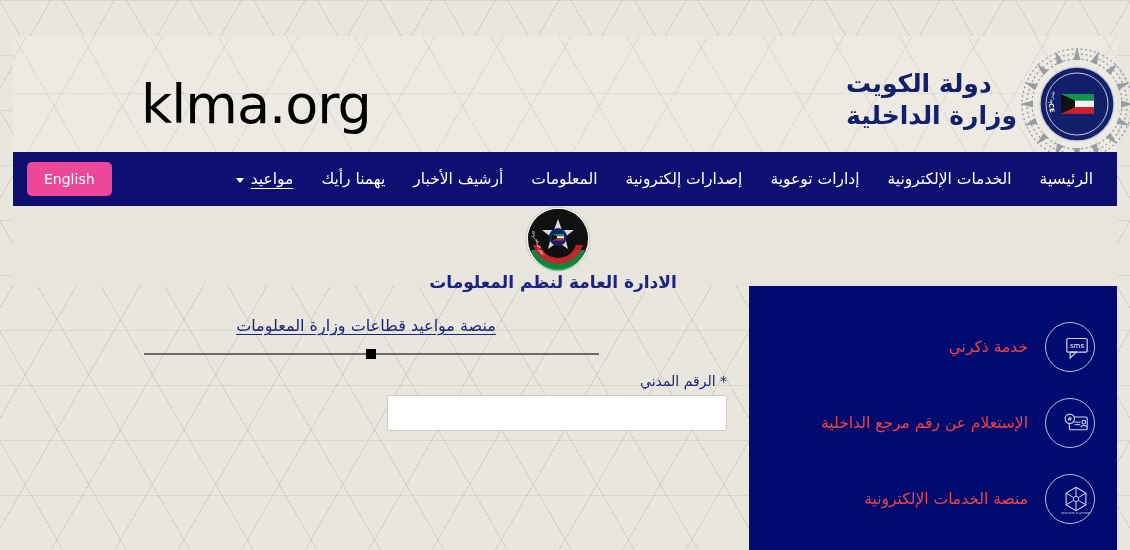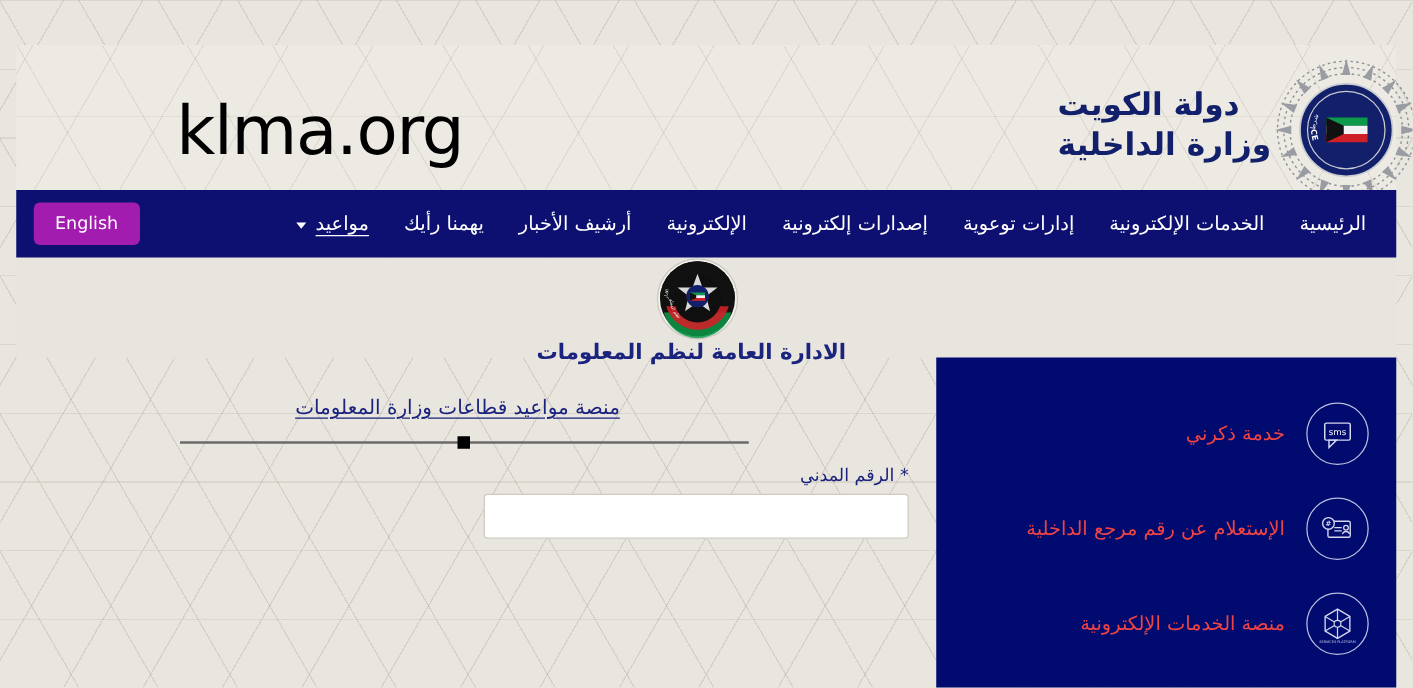--- a/index.html
+++ b/index.html
@@ -107,21 +107,21 @@
   }
   .caret {
     display: inline-block;
     width: 0; height: 0;
     border-left: 4.5px solid transparent;
     border-right: 4.5px solid transparent;
     border-top: 5px solid #ffffff;
     margin-top: 2px;
   }
   .lang-btn {
-    background: #a21caf;
+    background: #ec4899;
     color: #ffffff;
     font-size: 14px;
     border: none;
     border-radius: 5px;
     padding: 9px 17px;
     margin-right: auto;
     cursor: pointer;
     font-family: inherit;
     direction: ltr;
   }
@@ -179,21 +179,20 @@
     cursor: pointer;
     direction: rtl;
   }
   .quick-icon {
     width: 50px; height: 50px;
     flex: 0 0 50px;
     border: 1.3px solid #b9bedd;
     border-radius: 50%;
     display: flex;
     align-items: center;
-    justify-content: center;
   }
   .quick-label {
     color: #ef4444;
     font-size: 15.5px;
     white-space: nowrap;
   }
 
   
   .form-area {
     flex: 1;
@@ -369,21 +368,21 @@
       <div class="nav-item">
         <span>الخدمات الإلكترونية</span>
       </div>
       <div class="nav-item">
         <span>إدارات توعوية</span>
       </div>
       <div class="nav-item">
         <span>إصدارات إلكترونية</span>
       </div>
       <div class="nav-item">
-        <span>الإلكترونية</span>
+        <span>المعلومات</span>
       </div>
       <div class="nav-item">
         <span>أرشيف الأخبار</span>
       </div>
       <div class="nav-item">
         <span>يهمنا رأيك</span>
       </div>
       <div class="nav-item active">
         <span>مواعيد</span>
         <span class="caret"></span>

